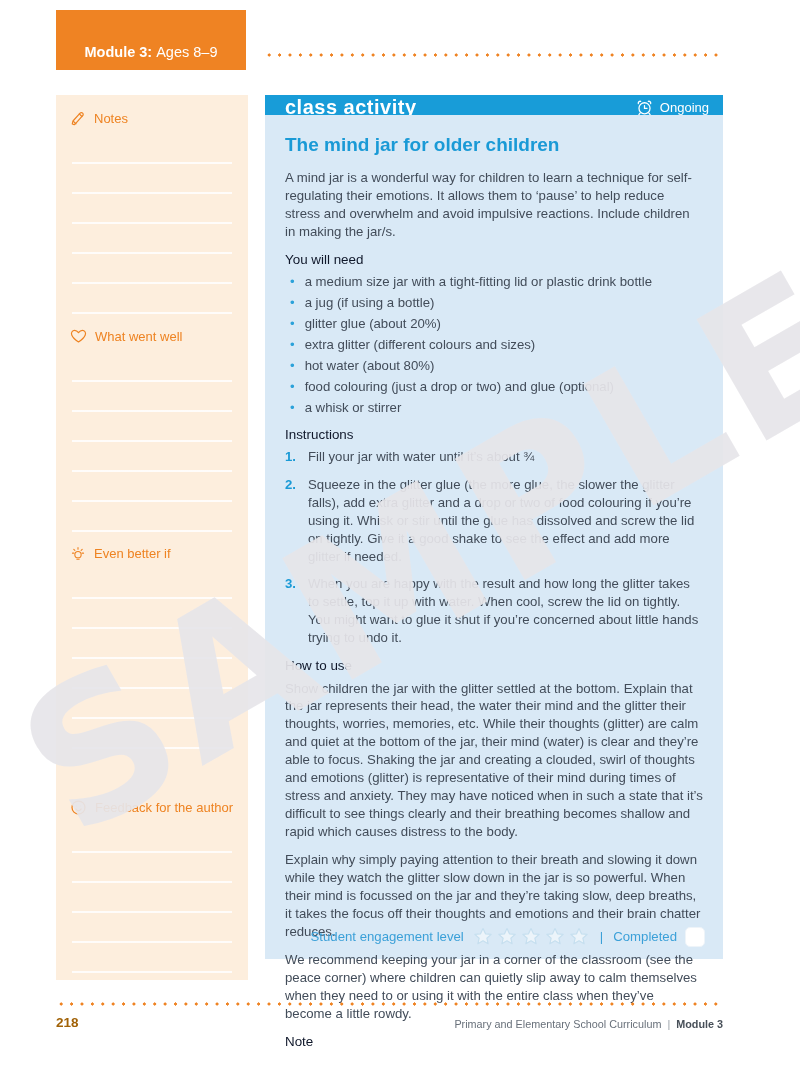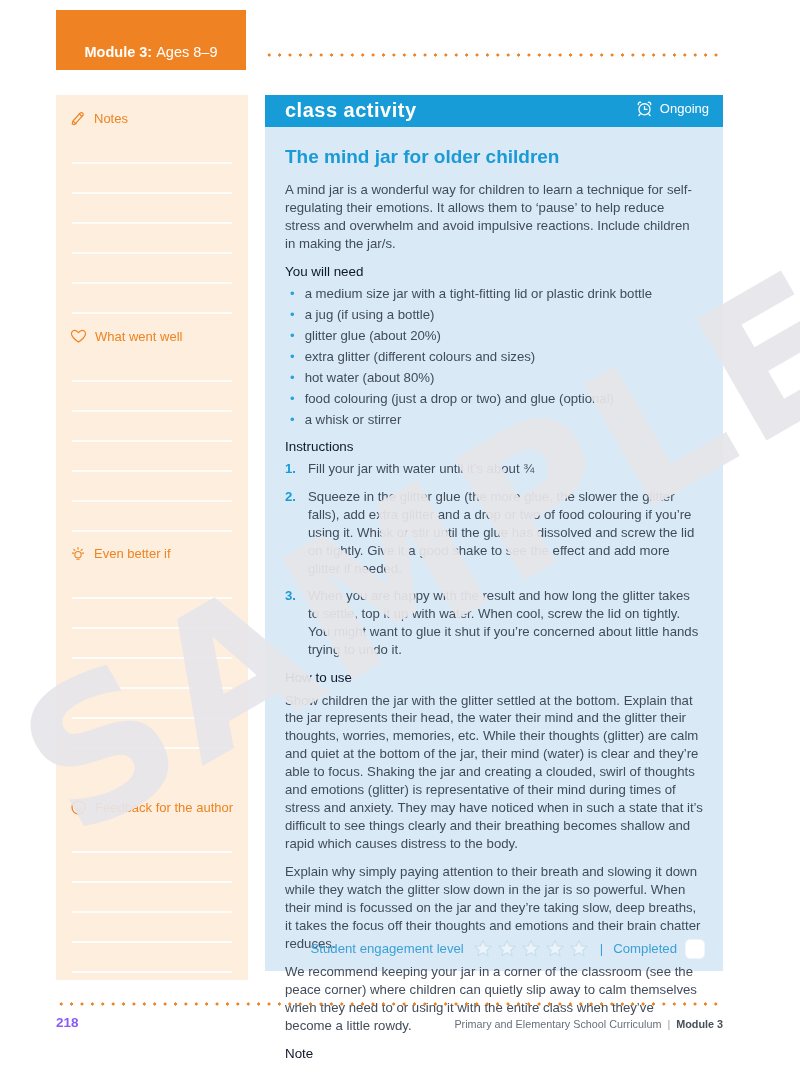--- a/index.html
+++ b/index.html
@@ -25,21 +25,21 @@
   .side-heading{display:flex;align-items:center;gap:7px;padding-left:13px;color:#ee8322;
       font-size:13px;height:20px;}
   .side-heading svg{flex:0 0 auto;}
   .side-lines{margin:6px 16px 0;height:182px;
       background:repeating-linear-gradient(to bottom,rgba(255,255,255,0) 0 28.4px,
                  rgba(255,255,255,0.85) 28.4px 30px);}
   .s1{top:13px;} .s2{top:231px;} .s3{top:448px;} .s4{top:702px;}
 
   
   .panel{position:absolute;left:265px;top:95px;width:458px;}
-  .panel-header{height:32px;background:#189cd8;display:flex;align-items:flex-start;
+  .panel-header{height:20px;background:#189cd8;display:flex;align-items:center;
       padding:4px 14px 0 20px;box-sizing:border-box;}
   .panel-header .act-title{flex:1;color:#fff;font-size:20px;font-weight:700;letter-spacing:.5px;}
   .badge{display:flex;align-items:center;gap:6px;color:#fff;font-size:13px;}
   .panel-body{background:#d9e9f6;height:844px;box-sizing:border-box;
       padding:15px 20px 12px;position:relative;color:#424c59;font-size:13.2px;line-height:1.36;}
   .jar-title{color:#1a9ad6;font-size:19px;font-weight:700;margin:2px 0 11px;}
   .sub{color:#0f172a;font-weight:400;font-size:13.4px;margin:0 0 4px;}
   p.par{margin:0 0 10px;}
   ul.need{list-style:none;margin:0 0 9px;padding:0;}
   ul.need li{display:flex;gap:10px;margin:0 0 3px;}
@@ -48,21 +48,21 @@
   ol.steps li{display:flex;gap:7px;margin:0 0 10px;}
   ol.steps .num{color:#1a9ad6;font-weight:700;flex:0 0 16px;}
   .engagement{position:absolute;right:18px;bottom:11px;display:flex;align-items:center;gap:8px;
       color:#3ba0d8;font-size:13.2px;}
   .stars{display:flex;gap:2px;align-items:center;}
   .pipe{color:#3ba0d8;margin:0 2px;}
   .checkbox{width:20px;height:20px;background:#ffffff;border:1px solid #eef4f9;border-radius:5px;
       box-sizing:border-box;}
 
   
-  .page-num{position:absolute;left:56px;top:1015px;color:#8b5cf6;font-weight:700;font-size:13.5px;}
+  .page-num{position:absolute;left:56px;top:1015px;color:#a16207;font-weight:700;font-size:13.5px;}
   .footer-right{position:absolute;left:265px;top:1018px;width:458px;text-align:right;
       font-size:10.8px;color:#68707a;}
   .footer-right .sep{color:#9aa1a8;margin:0 6px;}
   .footer-right b{color:#474f58;font-weight:700;}
 
   
   .watermark{position:absolute;left:440px;top:552px;transform:translate(-50%,-50%) rotate(-30deg);
       font-size:192px;font-weight:700;color:#e7e6ea;opacity:0.92;letter-spacing:8px;
       white-space:nowrap;pointer-events:none;z-index:40;font-family:"DejaVu Sans",sans-serif;}
 </style>

